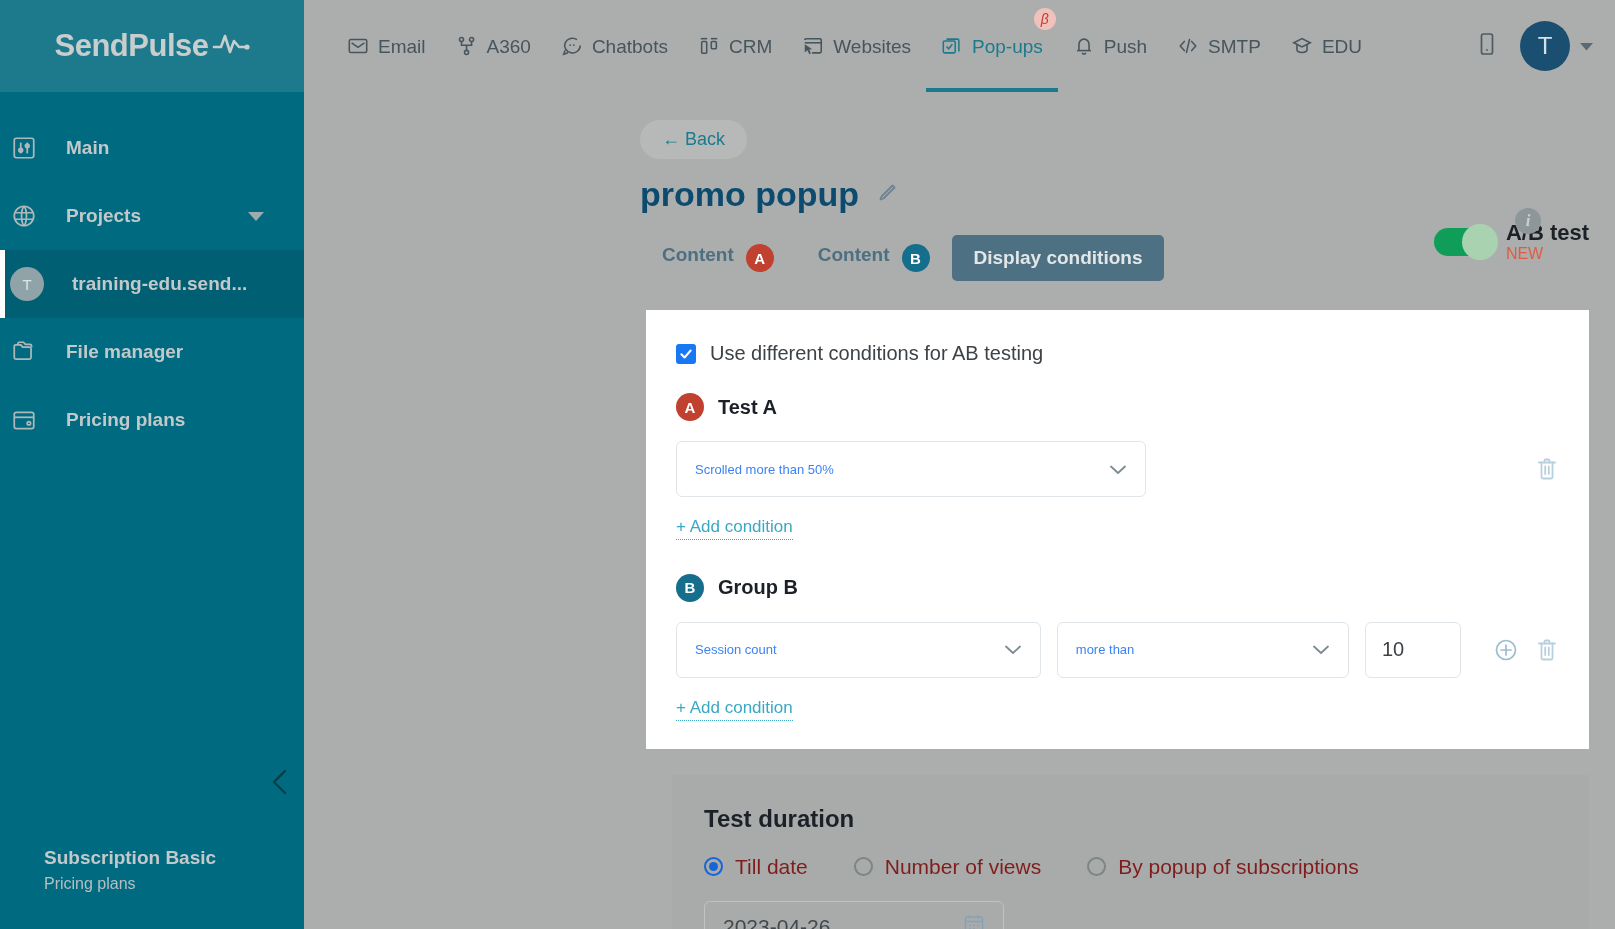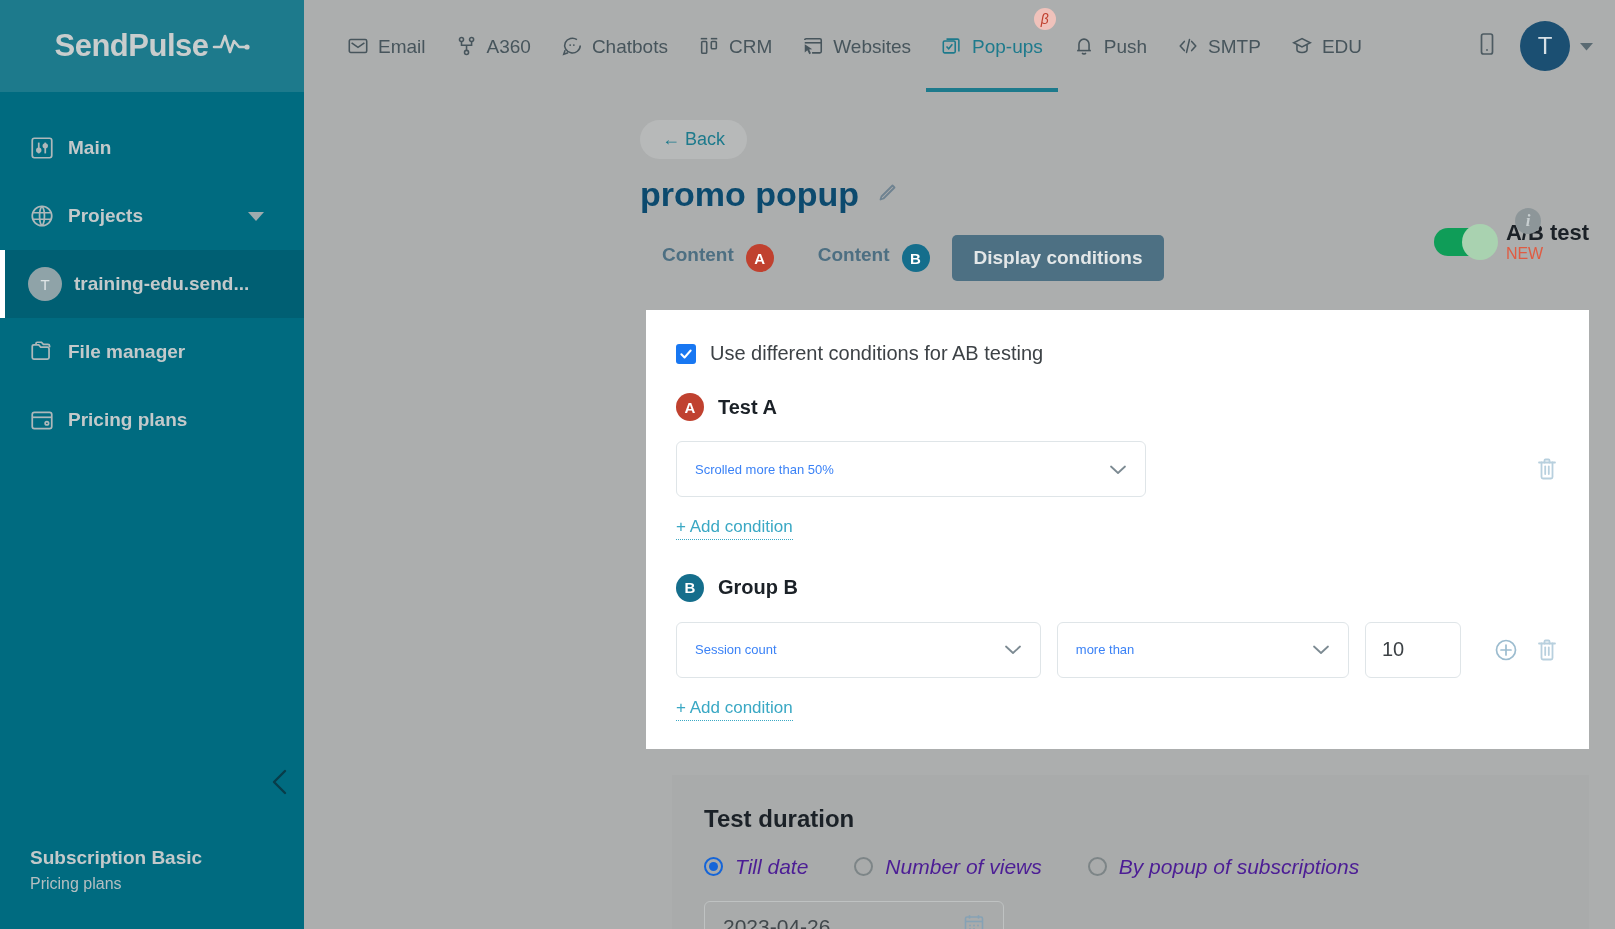--- a/index.html
+++ b/index.html
@@ -22,22 +22,22 @@
     height: 92px; background: #1d7a8c;
     display: flex; align-items: center; justify-content: center;
   }
   .logo-text {
     font-size: 31px; font-weight: bold; color: #c9cdcd;
     letter-spacing: -0.5px; display: flex; align-items: center; gap: 2px;
   }
   .logo-pulse { display: inline-block; margin-left: 1px; }
   .sidebar-nav { padding-top: 22px; }
   .side-item {
-    display: flex; align-items: center; gap: 12px;
-    height: 68px; padding-left: 28px; position: relative;
+    display: flex; align-items: center; gap: 28px;
+    height: 68px; padding-left: 10px; position: relative;
     color: #c3c9ca; font-size: 19px; font-weight: bold;
     cursor: pointer;
   }
   .side-item.active { background: #005f73; }
   .side-item.active::before {
     content: ""; position: absolute; left: 0; top: 0; bottom: 0;
     width: 5px; background: #ffffff;
   }
   .side-icon { width: 28px; height: 28px; display: flex; align-items: center; justify-content: center; flex: 0 0 28px; }
   .side-icon svg { width: 26px; height: 26px; display:block; }
@@ -46,21 +46,21 @@
     width: 34px; height: 34px; border-radius: 50%;
     background: #8fa3a8; color: #dfe5e6;
     display: flex; align-items: center; justify-content: center;
     font-size: 15px; font-weight: normal; flex: 0 0 34px;
   }
   .collapse-btn {
     position: absolute; right: 14px; bottom: 128px;
     color: #083d49; font-size: 26px; cursor: pointer; line-height: 1;
     font-weight: 300;
   }
-  .sub-block { position: absolute; left: 30px; bottom: 36px; }
+  .sub-block { position: absolute; left: 44px; bottom: 36px; }
   .sub-title { color: #c3c9ca; font-size: 19px; font-weight: bold; margin-bottom: 6px; }
   .sub-link { color: #b5bfc1; font-size: 16px; cursor: pointer; }
 
   
   .main { flex: 1 1 auto; position: relative; background: #acaeae; height: 929px; overflow: hidden; }
 
   
   .topbar {
     height: 92px; display: flex; align-items: center;
     padding: 0 22px 0 28px; position: relative;
@@ -201,21 +201,21 @@
   .radio-opt + .radio-opt { margin-left: 46px; }
   .radio {
     width: 19px; height: 19px; border-radius: 50%;
     border: 2px solid #7d8587; background: transparent;
     display: flex; align-items: center; justify-content: center;
   }
   .radio.on { border-color: #1565d8; }
   .radio.on::after {
     content: ""; width: 9px; height: 9px; border-radius: 50%; background: #1565d8;
   }
-  .radio-label { font-size: 21px; color: #4c1d95; font-style: italic; }
+  .radio-label { font-size: 21px; color: #7f1d1d; }
   .date-inp {
     width: 300px; height: 52px; border: 1px solid #bfc2c2; border-radius: 6px;
     background: #a9abab; display: flex; align-items: center; padding: 0 18px;
     font-size: 21px; color: #41484c; cursor: pointer;
   }
   .date-inp .cal { margin-left: auto; color: #86a2b5; }
 </style>
 </head>
 <body>
 

